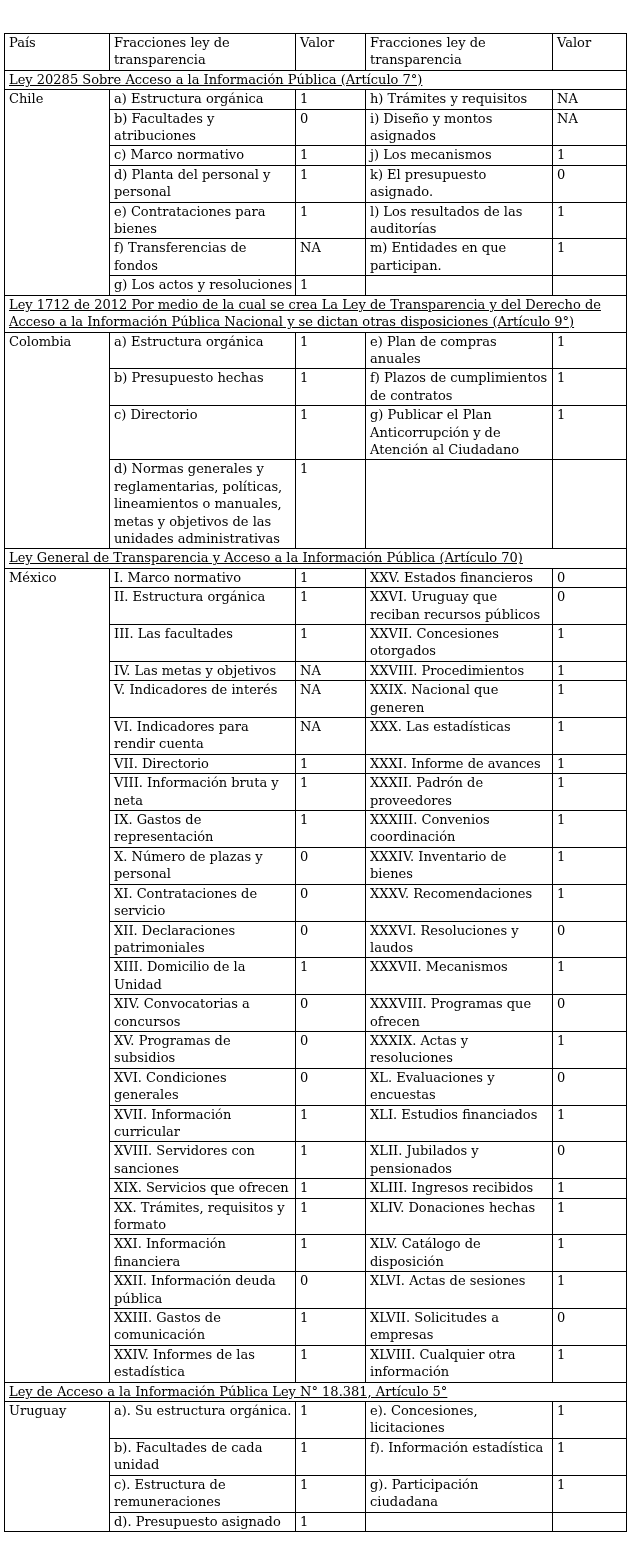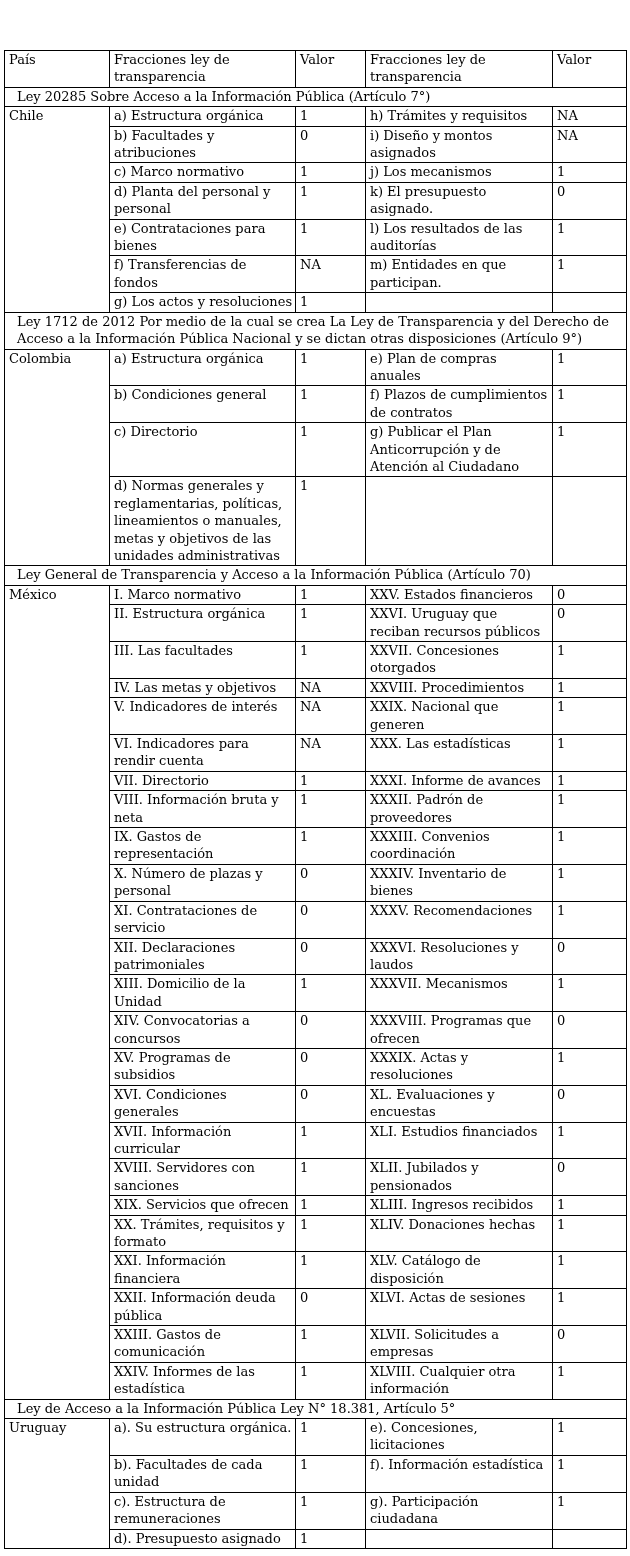--- a/index.html
+++ b/index.html
@@ -14,37 +14,38 @@
   .page {
     position: relative;
     width: 630px;
     height: 1556px;
     background: #ffffff;
     overflow: hidden;
   }
   table.doc-table {
     position: absolute;
     left: 4px;
-    top: 50px;
+    top: 33px;
     width: 622px;
     border-collapse: collapse;
     table-layout: fixed;
   }
   table.doc-table td {
     border: 1px solid #000000;
     vertical-align: top;
     text-align: left;
     font-size: 13px;
     line-height: 17.4px;
     padding: 0 2px 1px 4px;
     font-weight: normal;
     word-wrap: break-word;
   }
   table.doc-table td.law {
-    padding-left: 12px;
+    padding-left: 4px;
+    text-decoration: underline;
   }
 </style>
 </head>
 <body>
 
 <div class="page">
   <table class="doc-table">
     <colgroup>
       <col style="width:105px">
       <col style="width:186px">
@@ -112,21 +113,21 @@
           <td colspan="5" class="law">Ley 1712 de 2012 Por medio de la cual se crea La Ley de Transparencia y del Derecho de Acceso a la Información Pública Nacional y se dictan otras disposiciones (Artículo 9°)</td>
         </tr>
         <tr>
           <td rowspan="4">Colombia</td>
           <td>a) Estructura orgánica</td>
           <td>1</td>
           <td>e) Plan de compras anuales</td>
           <td>1</td>
         </tr>
         <tr>
-          <td>b) Condiciones general</td>
+          <td>b) Presupuesto hechas</td>
           <td>1</td>
           <td>f) Plazos de cumplimientos de contratos</td>
           <td>1</td>
         </tr>
         <tr>
           <td>c) Directorio</td>
           <td>1</td>
           <td>g) Publicar el Plan Anticorrupción y de Atención al Ciudadano</td>
           <td>1</td>
         </tr>

